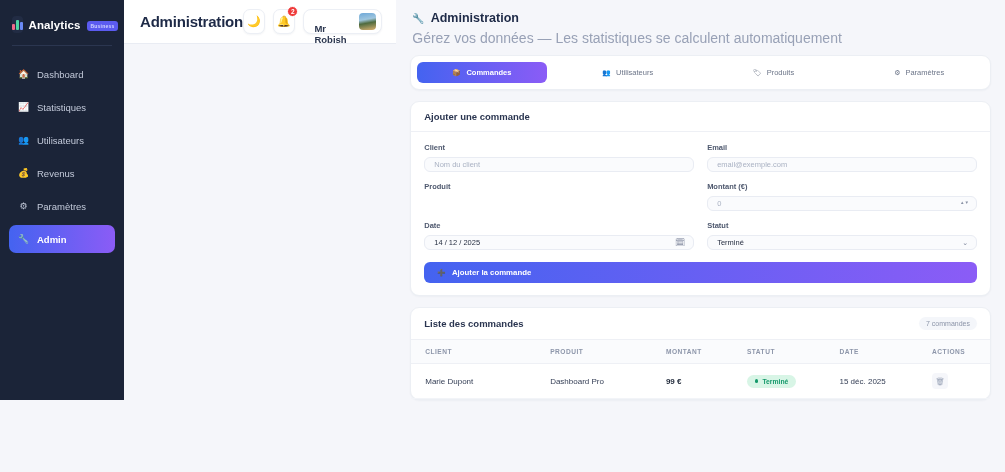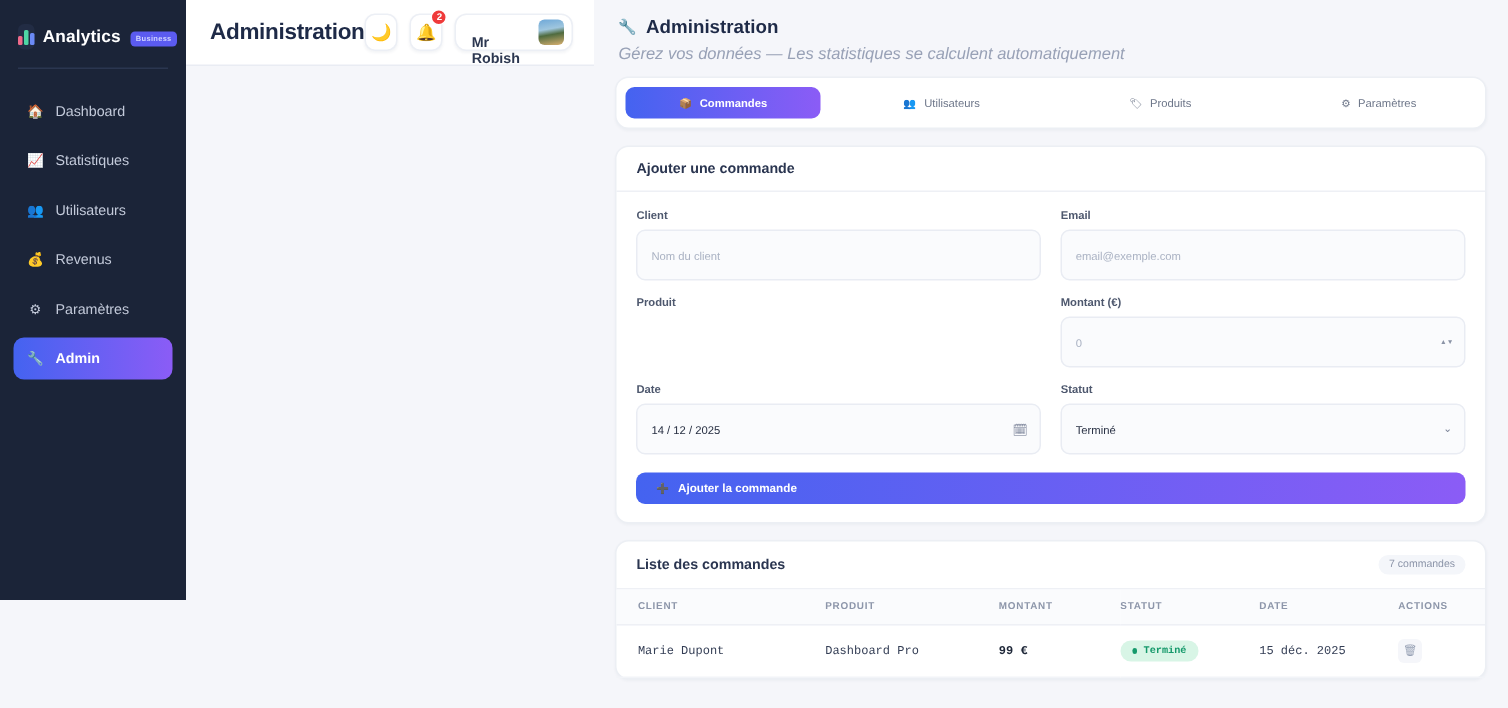--- a/index.html
+++ b/index.html
@@ -95,21 +95,21 @@
   }
 
   .scroll { flex: 1; overflow: hidden; padding: 11px 14px 0 14px; }
 
   .page-head { padding: 0 2px 9px 2px; }
   .page-head-title {
     display: flex; align-items: center; gap: 6px;
     font-size: 12.5px; font-weight: bold; color: #1e2a47;
   }
   .page-head-title .ico { font-size: 10px; }
-  .page-head-sub { font-size: 11px; color: #98a1b6; margin-top: 5px; font-style: italic; }
+  .page-head-sub { font-size: 14px; color: #98a1b6; margin-top: 5px; }
 
   .card {
     background: #ffffff; border: 1px solid #eceff4;
     border-radius: 9px; box-shadow: 0 1px 2px rgba(28,40,80,.04);
   }
 
   
   .tabs-card { padding: 6px; display: flex; gap: 16px; margin-bottom: 11px; justify-content: center; }
   .tab {
     flex: 1; height: 21px; border-radius: 6px;
@@ -132,21 +132,21 @@
     font-size: 7px; color: #8b94a8; background: #f4f6fa;
     padding: 3px 7px; border-radius: 9px;
   }
   .form-body { padding: 11px 13px 12px 13px; }
   .form-grid {
     display: grid; grid-template-columns: 1fr 1fr;
     column-gap: 13px; row-gap: 10px;
   }
   .field-label { font-size: 7.5px; color: #4e586e; font-weight: bold; margin-bottom: 5px; }
   .control {
-    height: 34px; border: 1px solid #e9ecf3; border-radius: 6px;
+    height: 15px; border: 1px solid #e9ecf3; border-radius: 6px;
     background: #fafbfd; display: flex; align-items: center;
     padding: 0 9px; font-size: 7.5px; color: #272f42;
     position: relative; cursor: text;
   }
   .control.placeholder { color: #aab2c3; }
   .control.select { cursor: pointer; }
   .control .caret {
     position: absolute; right: 8px; font-size: 7px; color: #7b8499;
   }
   .control .cal { position: absolute; right: 8px; font-size: 8px; color: #68718a; }
@@ -168,21 +168,20 @@
   thead th {
     background: #fafbfd; text-align: left;
     font-size: 6.6px; font-weight: bold; letter-spacing: .5px;
     color: #8d96aa; padding: 8px 0 8px 0; text-transform: uppercase;
     border-bottom: 1px solid #eef0f5;
   }
   thead th:first-child, tbody td:first-child { padding-left: 14px; }
   tbody td {
     font-size: 8px; color: #343e55; padding: 9px 0;
     border-bottom: 1px solid #f2f4f8;
-    font-family: Liberation Mono, monospace;
   }
   td.amount { font-weight: bold; color: #1f2839; }
   .status-pill {
     display: inline-flex; align-items: center; gap: 4px;
     background: #d8f5e6; color: #15996b;
     font-size: 6.8px; font-weight: bold;
     padding: 3px 8px; border-radius: 9px;
   }
   .status-dot { width: 3.5px; height: 3.5px; border-radius: 50%; background: #15996b; }
   .trash-btn {

